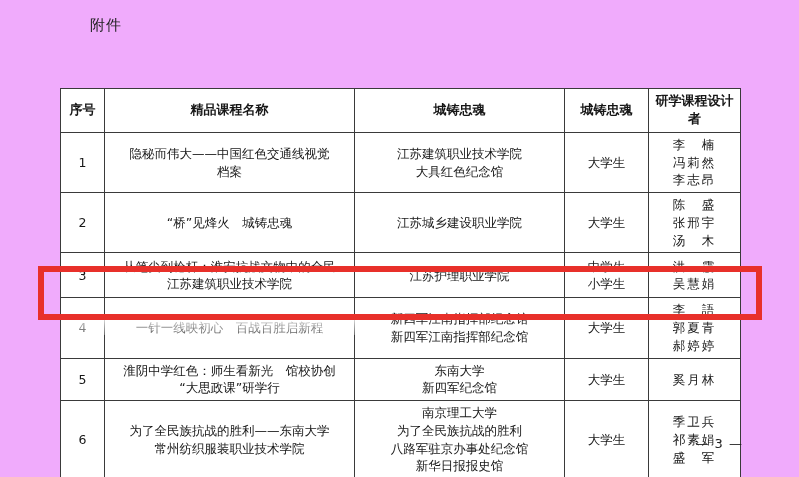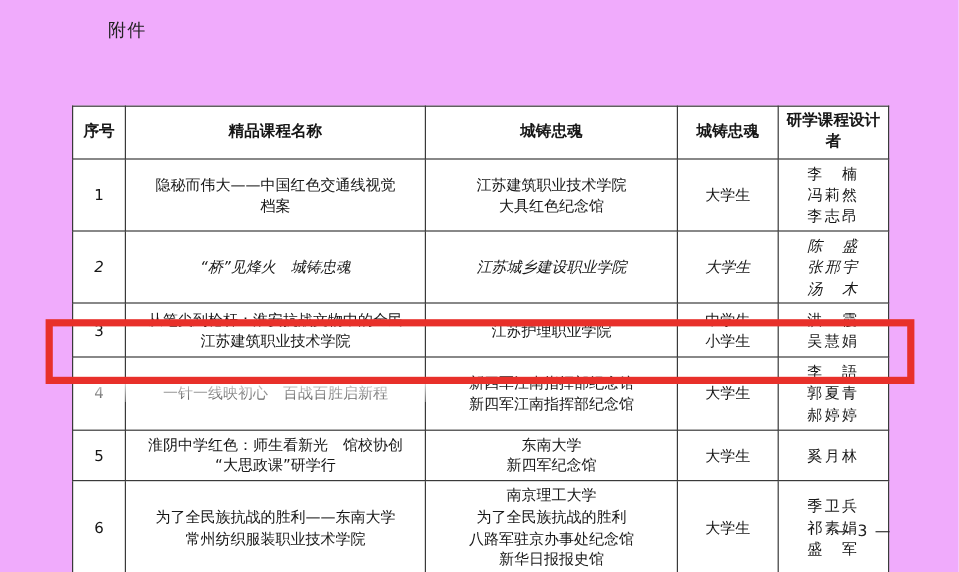--- a/index.html
+++ b/index.html
@@ -84,21 +84,21 @@
   .lines span {
     display: block;
     white-space: nowrap;
   }
   .designer span {
     display: block;
     letter-spacing: 2px;
     white-space: nowrap;
   }
   tr.r1 td { height: 38px; }
-  tr.r2 td { height: 38px; font-style: italic; }
+  tr.r2 td { height: 38px; }
   tr.r3 td { height: 38px; }
   tr.r4 td { height: 38px; }
   tr.r5 td { height: 34px; }
   tr.r6 td { height: 46px; }
 
   
   .redbox {
     position: absolute;
     left: 38px;
     top: 266px;

